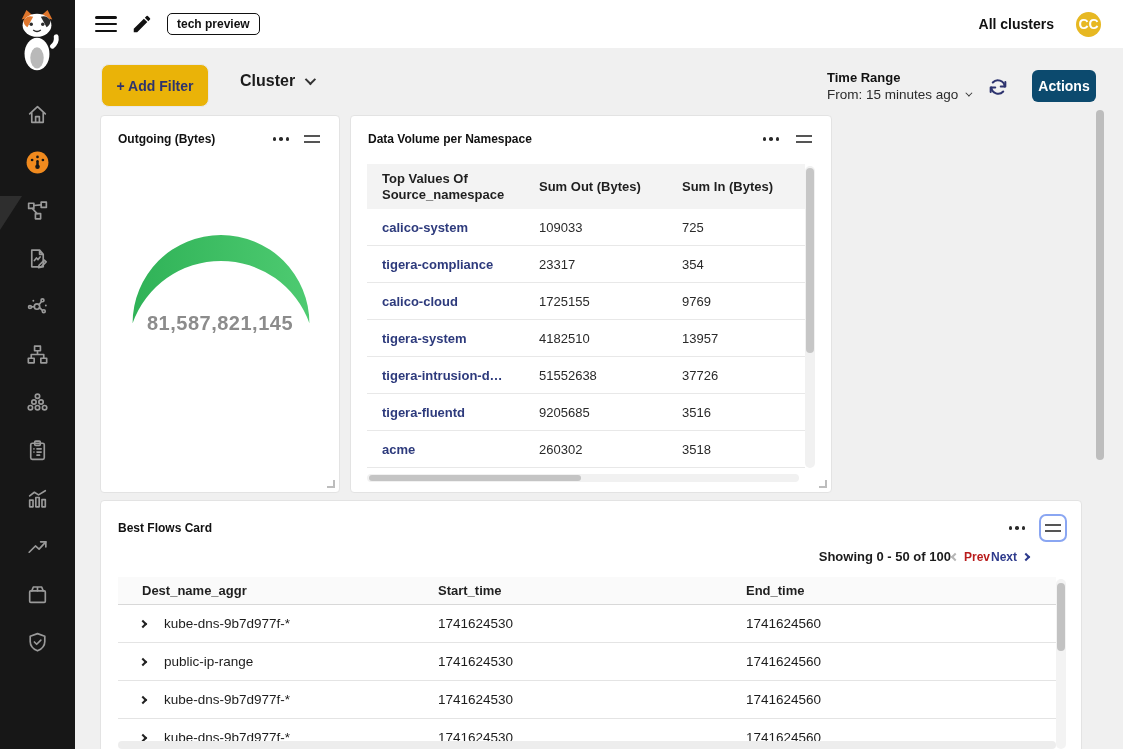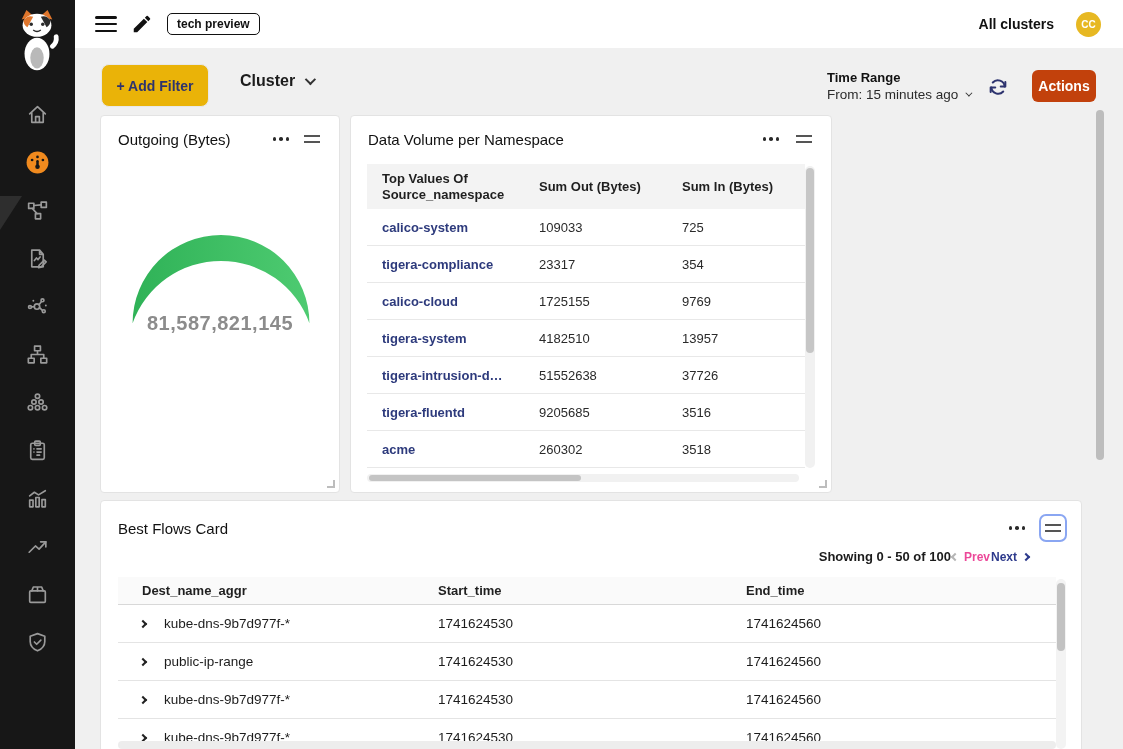--- a/index.html
+++ b/index.html
@@ -20,37 +20,37 @@
   .side-item.active svg { stroke:none; }
   
   .header { position:absolute; left:75px; top:0; width:1048px; height:48px; background:#ffffff; display:flex; align-items:center; z-index:4; }
   .hamburger { margin-left:18px; background:none; border:none; cursor:pointer; width:26px; height:22px; display:flex; flex-direction:column; justify-content:space-between; padding:3px 2px; }
   .hamburger i { display:block; height:2.5px; background:#111; border-radius:2px; }
   .page-title { font-size:22px; font-weight:800; color:#111; margin-left:20px; letter-spacing:-0.2px; }
   .edit-btn { background:none; border:none; cursor:pointer; margin-left:12px; width:22px; height:22px; }
   .badge { margin-left:14px; border:1.5px solid #111; border-radius:5px; font-size:12px; font-weight:600; padding:3px 9px; color:#111; background:#fff; }
   .header-right { margin-left:auto; display:flex; align-items:center; gap:22px; margin-right:22px; }
   .all-clusters { font-size:14px; font-weight:600; color:#111; cursor:pointer; }
-  .avatar { width:25px; height:25px; border-radius:50%; background:#e7b822; color:#fff; font-size:10px; font-weight:700; display:flex; align-items:center; justify-content:center; cursor:pointer; }
+  .avatar { width:25px; height:25px; border-radius:50%; background:#e7b822; color:#fff; font-size:14px; font-weight:700; display:flex; align-items:center; justify-content:center; cursor:pointer; }
   
   .toolbar { position:absolute; left:75px; top:48px; width:1048px; height:66px; }
   .add-filter { position:absolute; left:26px; top:16px; width:108px; height:43px; background:#eab308; border:1px solid #e8e8e8; border-radius:8px; color:#2d336e; font-size:14px; font-weight:600; cursor:pointer; font-family:inherit; }
   .cluster-dd { position:absolute; left:165px; top:24px; display:flex; align-items:center; gap:10px; background:none; border:none; cursor:pointer; font-family:inherit; }
   .cluster-dd span { font-size:16px; font-weight:600; color:#1c1c1c; }
   .chev { display:inline-block; width:8px; height:8px; border-right:2px solid #333; border-bottom:2px solid #333; transform:rotate(45deg) translateY(-2px); }
   .chev.sm { width:5px; height:5px; border-width:1.5px; }
   .time-block { position:absolute; left:752px; top:22px; cursor:pointer; }
   .time-label { font-size:13px; font-weight:800; color:#111; }
   .time-value { font-size:13.5px; color:#2b2b2b; margin-top:2px; display:flex; align-items:center; gap:7px; }
   .refresh-btn { position:absolute; left:912px; top:28px; width:22px; height:22px; background:none; border:none; cursor:pointer; }
-  .actions-btn { position:absolute; left:957px; top:22px; width:64px; height:32px; background:#c2410c; border:none; border-radius:6px; color:#fff; font-size:14px; font-weight:600; cursor:pointer; font-family:inherit; }
+  .actions-btn { position:absolute; left:957px; top:22px; width:64px; height:32px; background:#0c4a6e; border:none; border-radius:6px; color:#fff; font-size:14px; font-weight:600; cursor:pointer; font-family:inherit; }
   
   .card { position:absolute; background:#fff; border:1px solid #e3e3e3; border-radius:4px; }
   .card-head { display:flex; align-items:center; }
-  .card-title { font-size:15px; font-weight:400; color:#111; }
+  .card-title { font-size:12px; font-weight:700; color:#111; }
   .dots-btn { background:none; border:none; cursor:pointer; display:flex; gap:3px; align-items:center; padding:4px; }
   .dots-btn i { width:3.5px; height:3.5px; border-radius:50%; background:#2b2b2b; display:block; }
   .drag-btn { background:none; border:none; cursor:grab; display:flex; flex-direction:column; gap:4px; padding:5px 3px; }
   .drag-btn i { display:block; width:16px; height:2px; background:#555; }
   .drag-btn.focused { border:2px solid #8aa6f2; border-radius:7px; padding:8px 4px; }
   .resize-handle { position:absolute; right:4px; bottom:4px; width:8px; height:8px; border-right:2px solid #bdbdbd; border-bottom:2px solid #bdbdbd; cursor:nwse-resize; }
   
   .card-outgoing { left:100px; top:115px; width:240px; height:378px; }
   .card-outgoing .card-head { padding:14px 16px 0 17px; }
   .card-outgoing .head-icons { margin-left:auto; display:flex; align-items:center; gap:8px; }
@@ -70,21 +70,21 @@
   .dv-vscroll i { position:absolute; left:1px; top:2px; width:8px; height:185px; background:#c6c6c6; border-radius:4px; display:block; cursor:pointer; }
   .dv-hscroll { position:absolute; left:16px; top:358px; width:432px; height:8px; background:#f1f1f1; border-radius:4px; }
   .dv-hscroll i { position:absolute; left:2px; top:1px; width:212px; height:6px; background:#c4c4c4; border-radius:3px; display:block; cursor:pointer; }
   
   .card-flows { left:100px; top:500px; width:982px; height:262px; }
   .card-flows .card-head { padding:13px 14px 0 17px; }
   .card-flows .head-icons { margin-left:auto; display:flex; align-items:center; gap:10px; }
   .pager { position:absolute; right:52px; top:48px; display:flex; align-items:center; gap:1px; }
   .showing { font-size:13px; font-weight:700; color:#1b1b1b; }
   .pg-btn { background:none; border:none; cursor:pointer; font-family:inherit; font-size:12px; font-weight:700; display:flex; align-items:center; gap:6px; }
-  .pg-prev { color:#ec4899; }
+  .pg-prev { color:#b91c1c; }
   .pg-next { color:#2d3a8c; }
   .pchev { display:inline-block; width:6px; height:6px; border-right:2px solid; border-bottom:2px solid; }
   .pchev.left { transform:rotate(135deg); color:#b5b5b5; }
   .pchev.right { transform:rotate(-45deg); color:#2d3a8c; }
   .fl-table { position:absolute; left:17px; top:76px; width:938px; }
   .fl-row { display:grid; grid-template-columns:320px 308px 1fr; align-items:center; height:38px; background:#fff; border-bottom:1px solid #e4e4e4; }
   .fl-row.head { background:#fafafa; height:28px; border-bottom:1px solid #d8d8d8; }
   .fl-row.head > div { font-size:13px; font-weight:700; color:#1f1f1f; }
   .fl-row > div { font-size:13.5px; color:#1c1c1c; }
   .fl-c1 { padding-left:22px; display:flex; align-items:center; gap:12px; }

